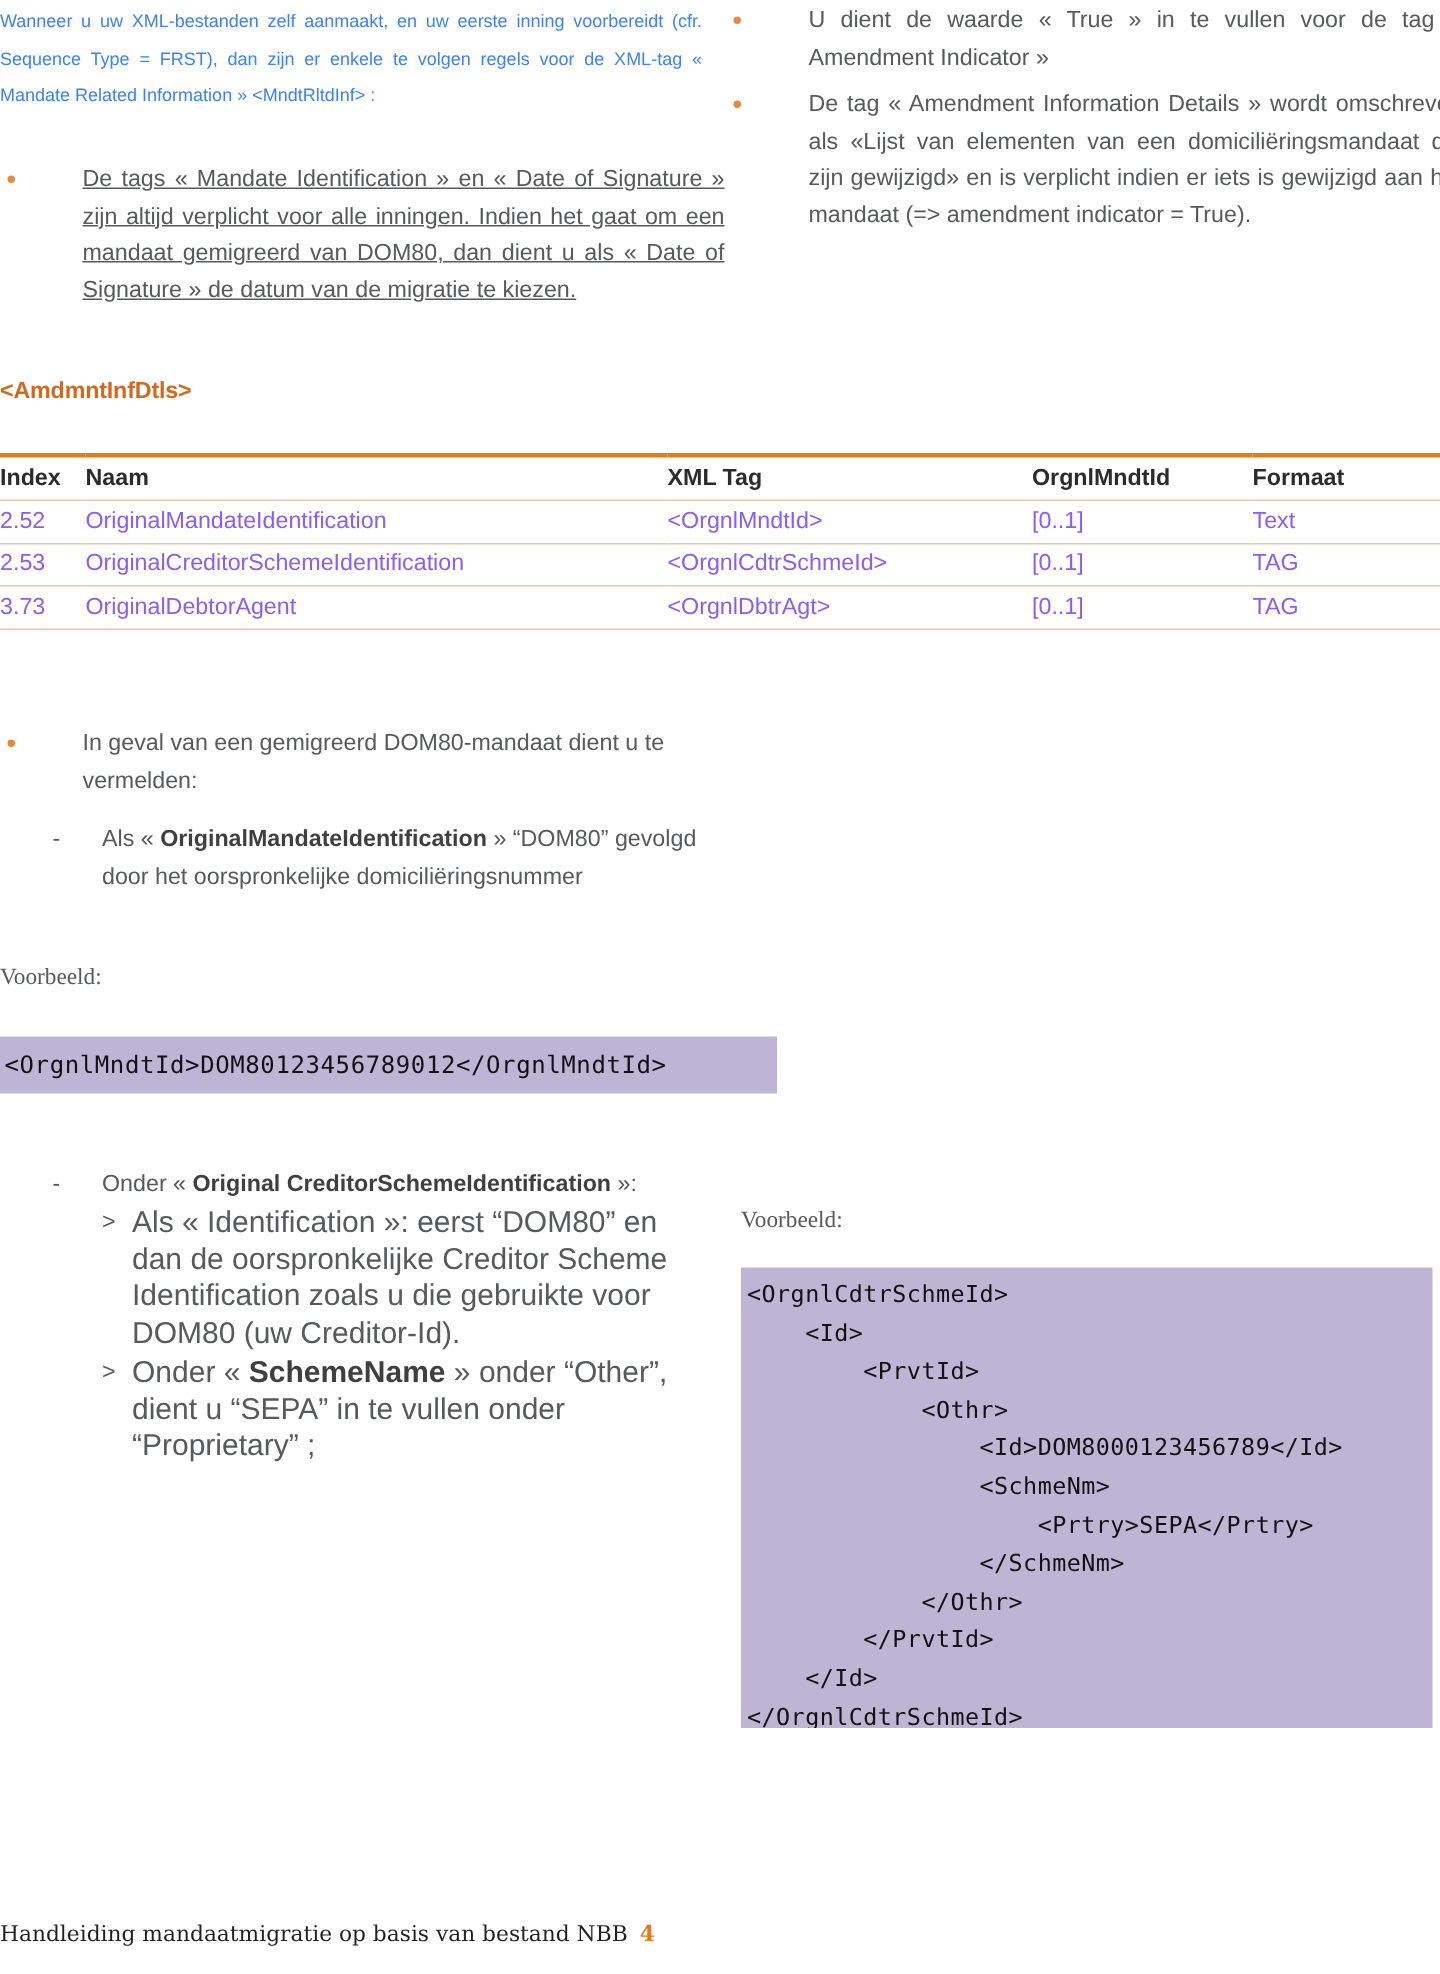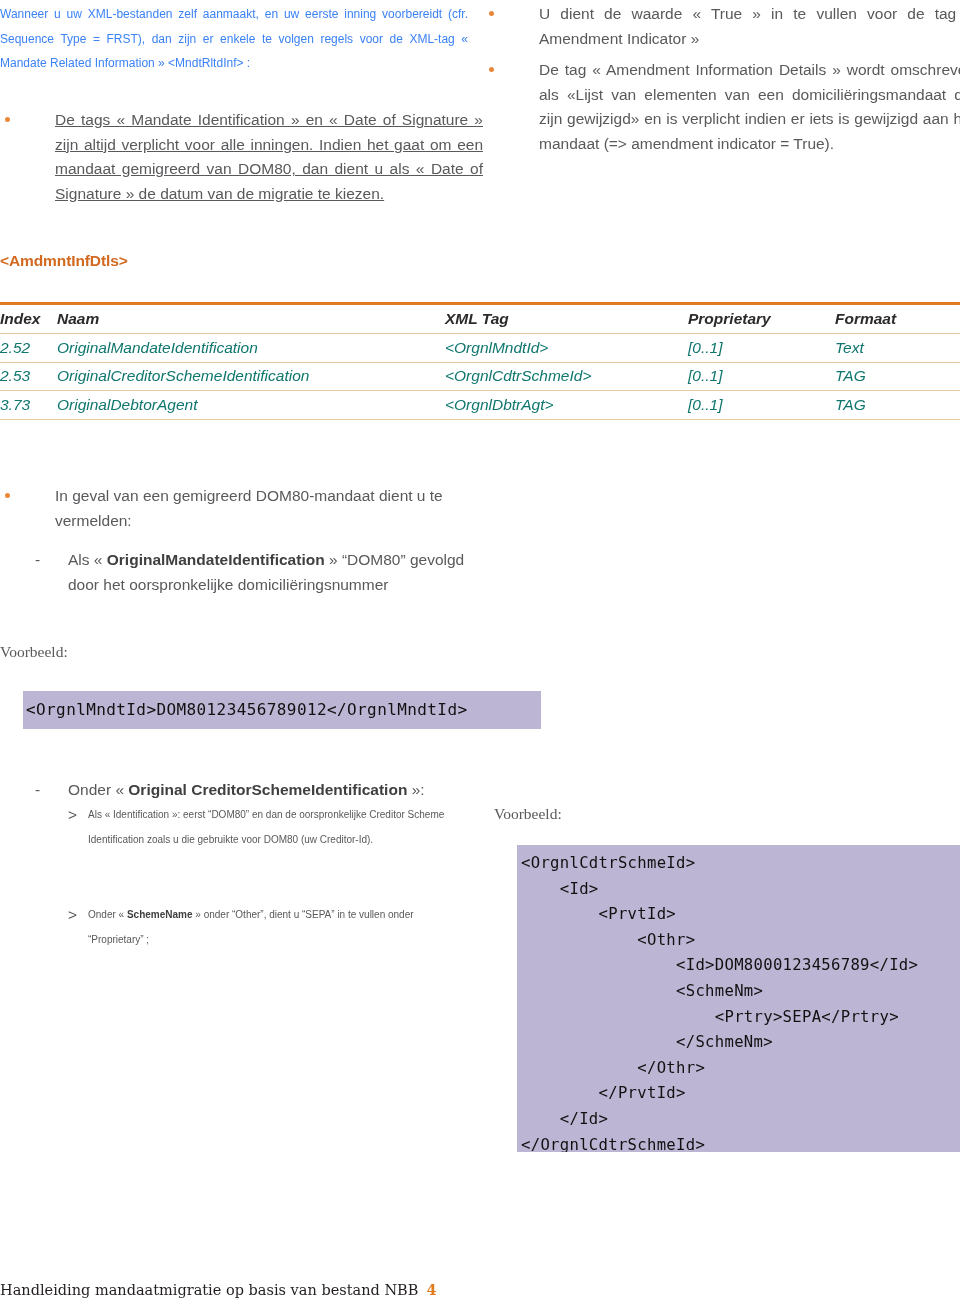--- a/index.html
+++ b/index.html
@@ -88,42 +88,41 @@
   #xml-table {
     position: absolute;
     left: 0px;
     top: 302px;
     width: 960px;
   }
   table.tbl {
     border-collapse: collapse;
     width: 960px;
     table-layout: fixed;
-    font-style: italic;
   }
   table.tbl th, table.tbl td {
     text-align: left;
     font-size: 15.5px;
     color: #3c3c3c;
     padding: 0;
     vertical-align: middle;
   }
   table.tbl thead tr { height: 30px; }
   table.tbl tbody tr { height: 28.5px; }
   table.tbl th {
     font-weight: bold;
     color: #2b2b2b;
   }
   table.tbl thead tr th {
     border-top: 3px solid #e07b20;
     border-bottom: 1.5px solid #e8c9a6;
   }
   table.tbl tbody tr td {
     border-bottom: 1.5px solid #e8c9a6;
-    color: #0f766e;
+    color: #8b5cf6;
   }
   .col-index { width: 57px; }
   .col-naam  { width: 388px; }
   .col-xml   { width: 243px; }
   .col-aanw  { width: 147px; }
   .col-form  { width: 125px; }
 
   
   .sub-dash-row {
     position: absolute;
@@ -153,21 +152,21 @@
   .gt-mark {
     position: absolute;
     left: 0px;
     font-size: 15.5px;
     line-height: 24.6px;
     color: #58595b;
   }
   .gt-text {
     position: absolute;
     left: 20px;
-    font-size: 10px;
+    font-size: 20px;
     line-height: 24.6px;
     color: #58595b;
     text-align: left;
   }
   #gt-row-1 { left: 68px; top: 803px; width: 400px; }
   #gt-row-1 .gt-text { width: 380px; }
   #gt-row-2 { left: 68px; top: 903px; width: 400px; }
   #gt-row-2 .gt-text { width: 380px; }
 
   
@@ -182,21 +181,20 @@
   #voorbeeld-right { left: 494px; top: 802px; }
 
   
   .codeblock {
     position: absolute;
     background: #bdb5d4;
     font-family: "DejaVu Sans Mono", "Liberation Mono", monospace;
     color: #111111;
     white-space: pre;
     overflow: hidden;
-    margin-left: 23px;
   }
   #code-left {
     left: 0px;
     top: 691px;
     width: 518px;
     height: 38px;
     font-size: 16px;
     line-height: 38px;
     padding-left: 3px;
     box-sizing: border-box;
@@ -262,21 +260,21 @@
           <col class="col-naam">
           <col class="col-xml">
           <col class="col-aanw">
           <col class="col-form">
       </colgroup>
       <thead>
         <tr>
           <th>Index</th>
           <th>Naam</th>
           <th>XML Tag</th>
-          <th>Proprietary</th>
+          <th>OrgnlMndtId</th>
           <th>Formaat</th>
         </tr>
       </thead>
       <tbody>
         <tr>
           <td>2.52</td>
           <td>OriginalMandateIdentification</td>
           <td>&lt;OrgnlMndtId&gt;</td>
           <td>[0..1]</td>
           <td>Text</td>

